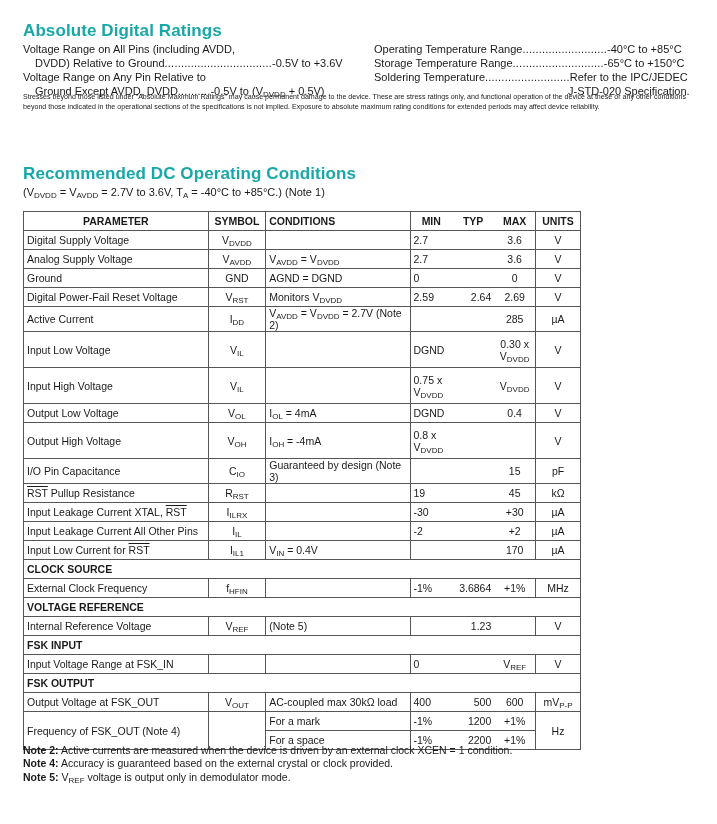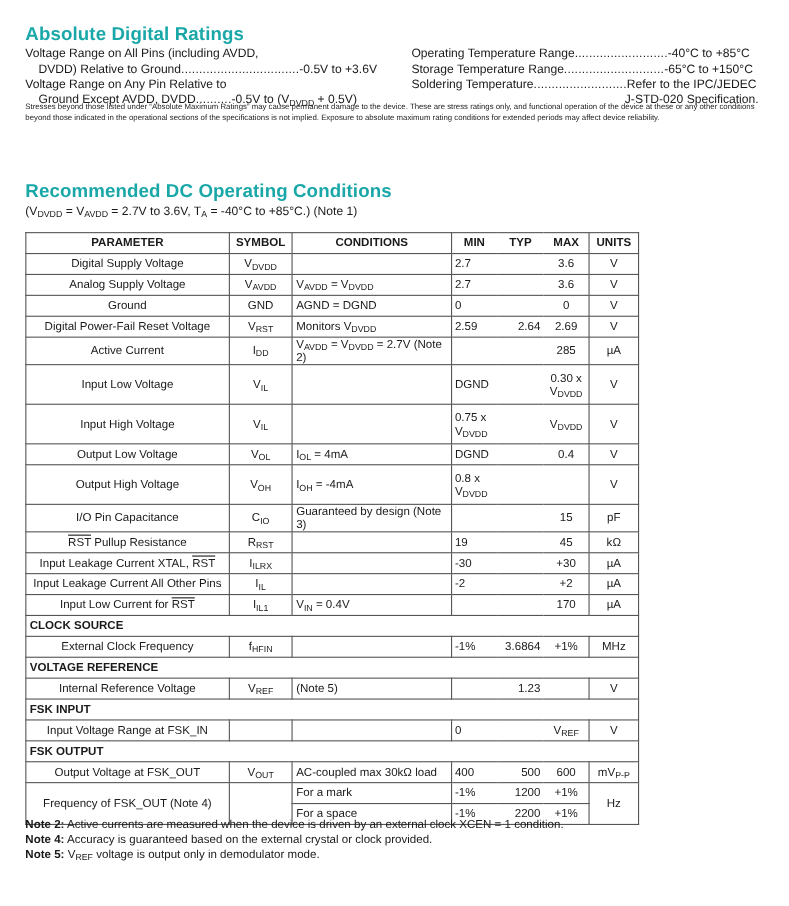--- a/index.html
+++ b/index.html
@@ -21,21 +21,21 @@
   }
   .cond-sub { position: absolute; left: 23px; top: 186px; font-size: 11px; }
   table.spec {
     position: absolute; left: 23px; top: 211px; width: 558px;
     border-collapse: collapse; font-size: 10.5px;
   }
   table.spec td, table.spec th {
     border: 1px solid #555; padding: 0 3px; height: 19px; line-height: 12px;
   }
   table.spec th { font-weight: bold; text-align: center; height: 19px; font-size: 10.5px; }
-  .c-param { width: 192px; text-align: center; }
+  .c-param { width: 192px; text-align: left; }
   .c-sym { width: 64px; text-align: center; }
   .c-cond { width: 224px; text-align: left; }
   .c-min { width: 47px; text-align: left; border-right: none !important; }
   .c-typ { width: 47px; text-align: right; border-left: none !important; border-right: none !important; }
   .c-max { width: 47px; text-align: center; border-left: none !important; }
   .c-unit { width: 52px; text-align: center; }
   tr.tall td { height: 36px; }
   tr.section td { font-weight: bold; text-align: left; }
   .ovl { text-decoration: overline; }
   .notes { position: absolute; left: 23px; top: 744px; font-size: 10.5px; line-height: 13.4px; }
@@ -63,21 +63,21 @@
 <div class="stress">Stresses beyond those listed under “Absolute Maximum Ratings” may cause permanent damage to the device. These are stress ratings only, and functional operation of the device at these or any other conditions beyond those indicated in the operational sections of the specifications is not implied. Exposure to absolute maximum rating conditions for extended periods may affect device reliability.</div>
 
 <div class="h1" style="top:164px;">Recommended DC Operating Conditions</div>
 <div class="cond-sub"><span>(V</span><sub>DVDD</sub><span> = V</span><sub>AVDD</sub><span> = 2.7V to 3.6V, T</span><sub>A</sub><span> = -40°C to +85°C.) (Note 1)</span></div>
 
 <table class="spec">
   <thead>
     <tr>
       <th class="c-param">PARAMETER</th>
       <th class="c-sym">SYMBOL</th>
-      <th class="c-cond" style="text-align:center;">CONDITIONS</th>
+      <th class="c-cond" style="text-align:left;">CONDITIONS</th>
       <th class="c-min">MIN</th>
       <th class="c-typ">TYP</th>
       <th class="c-max">MAX</th>
       <th class="c-unit">UNITS</th>
     </tr>
   </thead>
   <tbody>
 
     <tr>
       <td class="c-param">Digital Supply Voltage</td>

